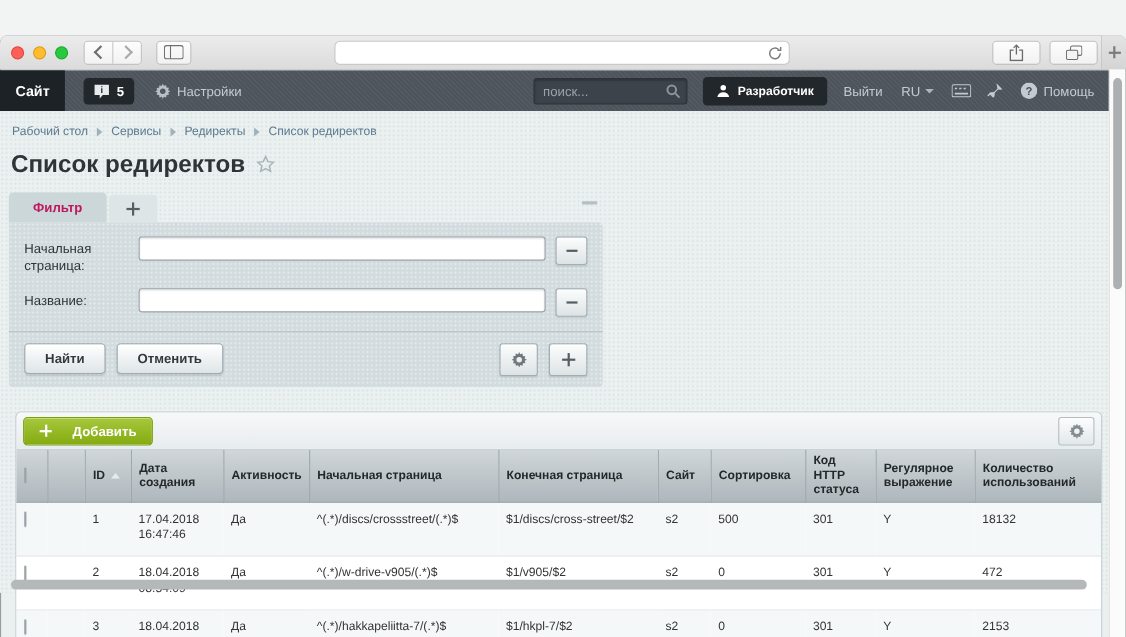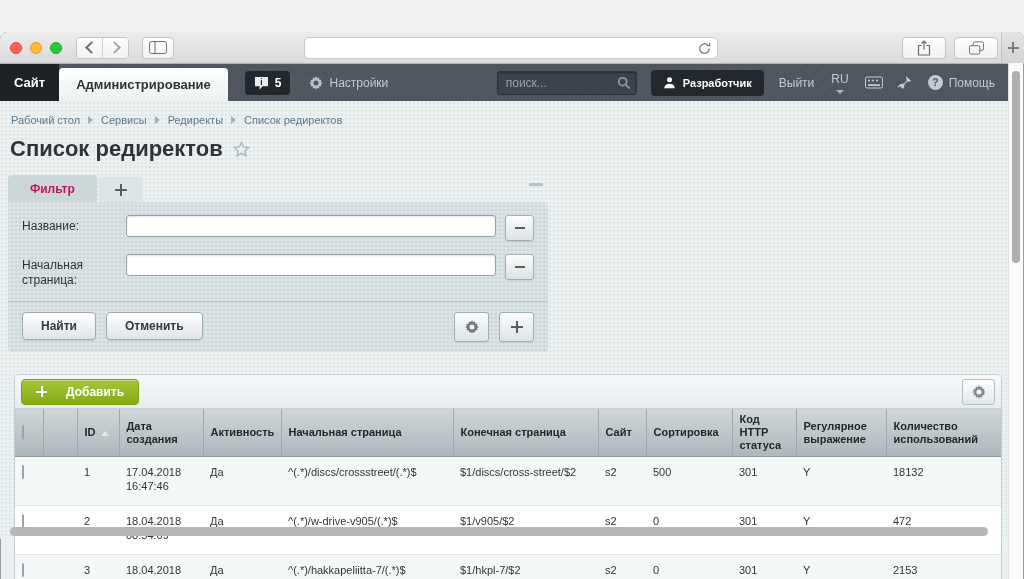--- a/index.html
+++ b/index.html
@@ -48,21 +48,21 @@
   .settings-item{margin-left:19px;}
   .searchbox{margin-left:auto;position:relative;}
   .searchbox input{width:140px;height:24px;box-sizing:border-box;background:#3c434a;border:1px solid #2d3338;
                    border-radius:3px;color:#aab2b8;font-size:12px;padding:0 24px 0 8px;outline:none;
                    box-shadow:inset 0 1px 2px rgba(0,0,0,.35);font-family:"Liberation Sans",sans-serif;}
   .searchbox input::placeholder{color:#9aa2a9;}
   .search-ic{position:absolute;right:6px;top:5px;}
   .userbtn{margin-left:14px;height:26px;padding:0 12px;background:#22272c;border-radius:4px;
            display:flex;align-items:center;gap:7px;color:#fff;font-size:11px;font-weight:bold;}
   .logout{margin-left:15px;}
-  .lang{margin-left:17px;display:flex;align-items:center;gap:4px;flex-direction:column;}
+  .lang{margin-left:17px;display:flex;align-items:center;gap:4px;}
   .caret-down{width:0;height:0;border-left:4px solid transparent;border-right:4px solid transparent;border-top:4px solid #aeb6bc;}
   .kb{margin-left:16px;}.pin{margin-left:14px;}.help{margin-left:16px;margin-right:14px;}
 
   
   .content{position:relative;width:1009px;height:438px;background:#ebf0f0;
            background-image:radial-gradient(rgba(150,170,170,.16) 1px,transparent 1px);background-size:4px 4px;}
   .breadcrumb{padding:13px 0 0 11px;display:flex;align-items:center;gap:8px;font-size:11px;}
   .crumb{color:#5b7a90;}
   .crumb-sep{width:0;height:0;border-top:4px solid transparent;border-bottom:4px solid transparent;border-left:5px solid #a0b1ba;}
   .pagetitle-row{display:flex;align-items:center;gap:10px;padding:10px 0 0 10px;}
@@ -192,21 +192,20 @@
           </svg>
       </span>
     </div>
     <span class="newtab">
         <span class="plus-glyph"></span>
       </span>
   </div>
 
   <div class="topbar">
     <span class="tab-site">Сайт</span>
-    <span class="tab-admin">Администрирование</span>
     <span class="counter">
       <svg class="ic" width="15" height="14" viewBox="0 0 16 15">
           <path d="M1 1h14v10H9l-3 3.6V11H1z" fill="#e8ebec"></path>
           <text x="8" y="9.5" text-anchor="middle" font-size="9" font-weight="bold" fill="#22272c" font-family="Liberation Sans,sans-serif">i</text>
         </svg>
       <span>5</span>
     </span>
     <span class="tb-item settings-item">
       <svg class="ic" width="14" height="14" viewBox="0 0 20 20" fill="#b9c0c5">
           <path fill-rule="evenodd" d="M10 0l1.3 2.9 3.1-.9.3 3.2 3.2.3-.9 3.1L20 10l-2.9 1.3.9 3.1-3.2.3-.3 3.2-3.1-.9L10 20l-1.3-2.9-3.1.9-.3-3.2-3.2-.3.9-3.1L0 10l2.9-1.3-.9-3.1 3.2-.3.3-3.2 3.1.9zM10 6.4a3.6 3.6 0 1 0 0 7.2 3.6 3.6 0 0 0 0-7.2z"></path>
@@ -278,28 +277,28 @@
     <div class="filter-wrap">
       <div class="filter-tabs">
         <span class="ftab">Фильтр</span>
         <span class="ftab-add">
             <span class="plus-dark"></span>
           </span>
       </div>
       <span class="minimize-dash"></span>
       <div class="filter-panel">
         <div class="frow">
-          <span class="flabel">Название:</span>
+          <span class="flabel">Начальная страница:</span>
           <input class="finput" type="text" style="">
           <span class="sq-btn">
               <span class="minus-glyph"></span>
             </span>
         </div>
         <div class="frow">
-          <span class="flabel">Начальная страница:</span>
+          <span class="flabel">Название:</span>
           <input class="finput" type="text" style="">
           <span class="sq-btn">
               <span class="minus-glyph"></span>
             </span>
         </div>
         <div class="fdivider"></div>
         <div class="ffooter">
           <button class="fbtn">Найти</button>
           <button class="fbtn">Отменить</button>
           <span class="spacer"></span>

